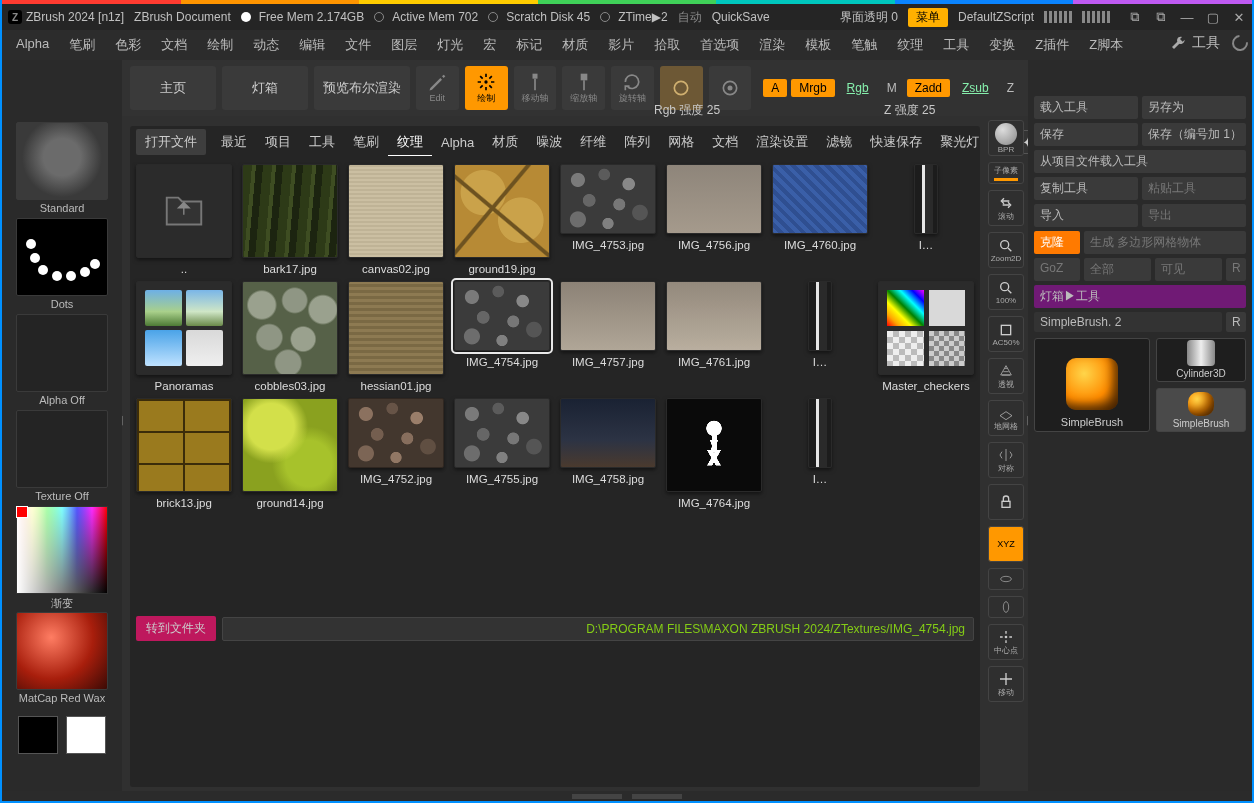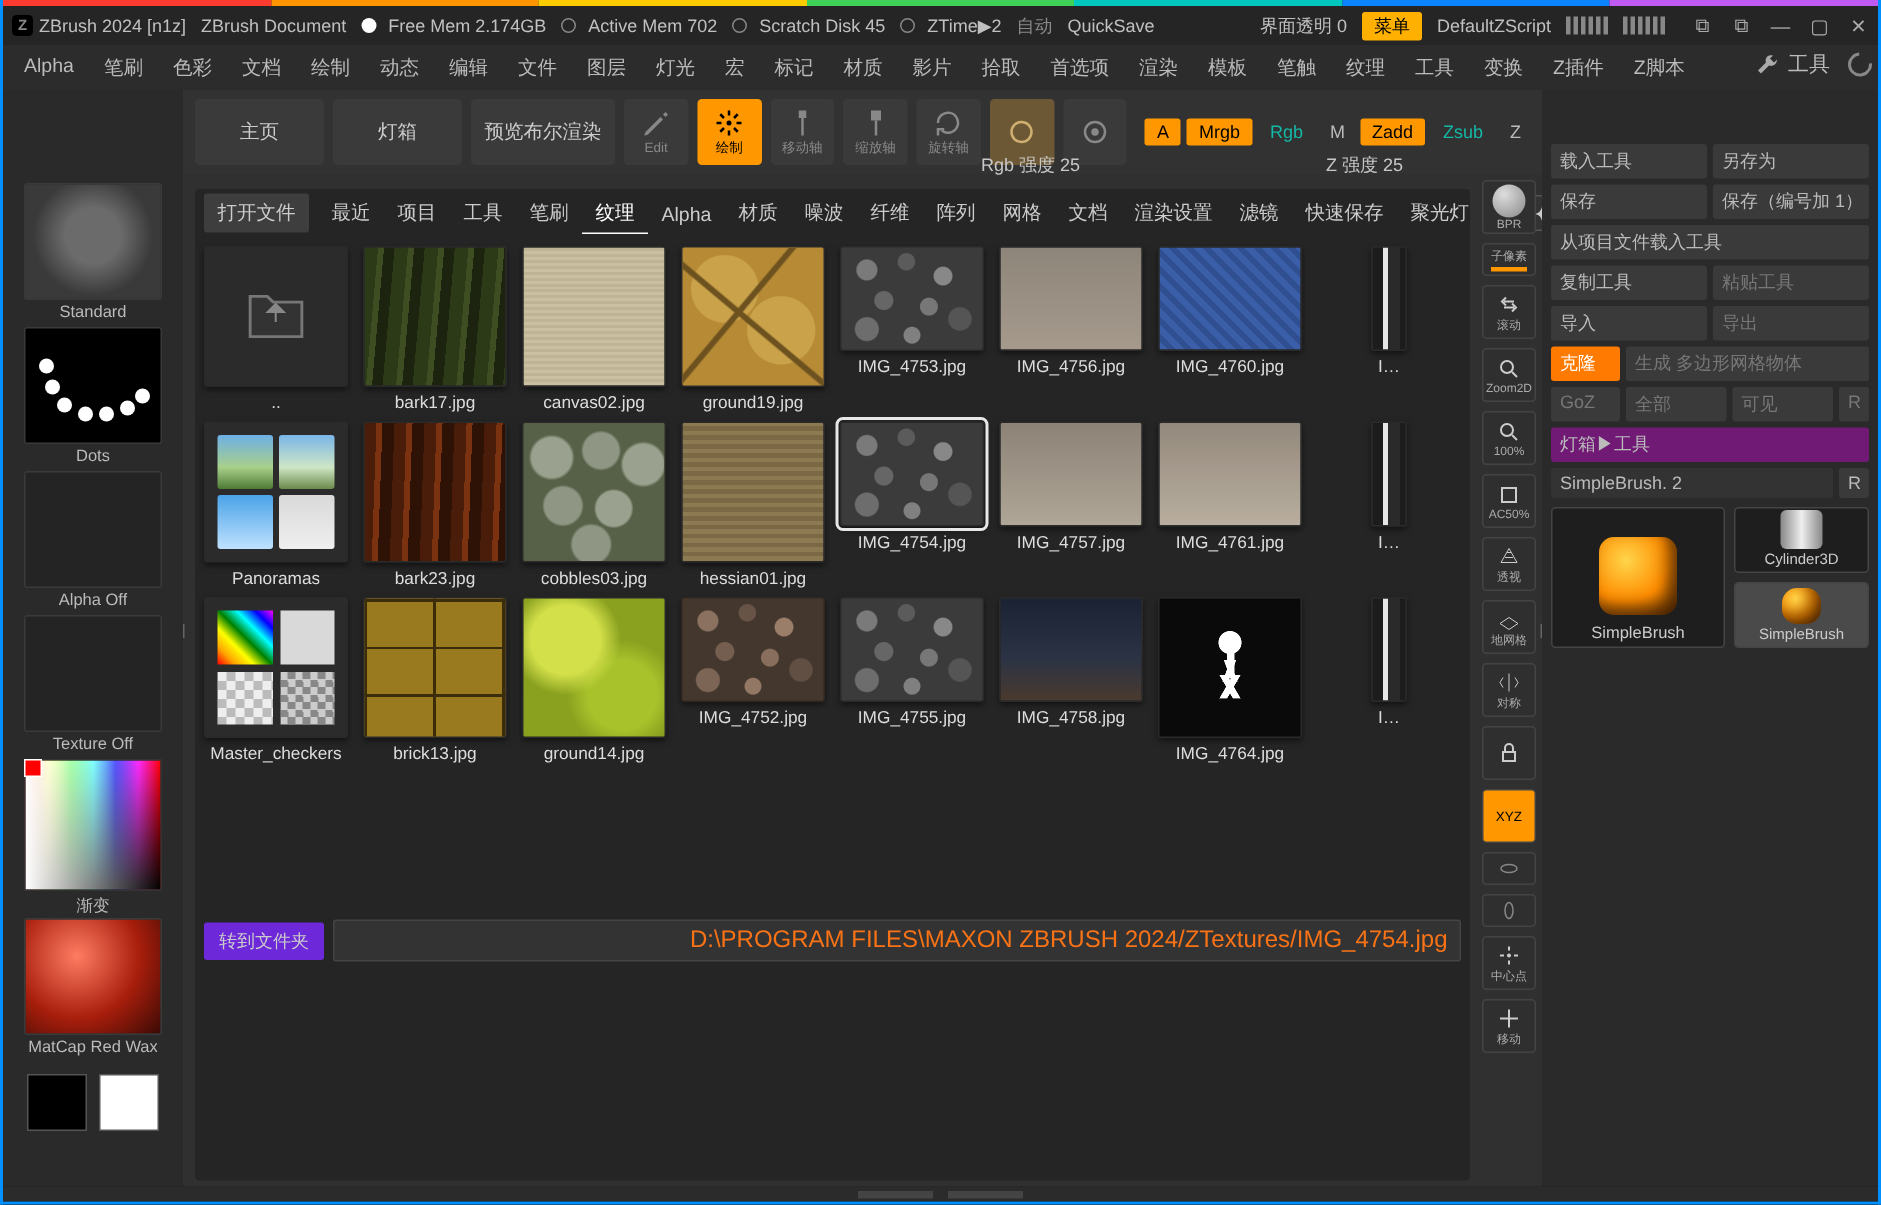--- a/index.html
+++ b/index.html
@@ -50,21 +50,21 @@
   
   #toolrow{height:56px;display:flex;align-items:center;gap:6px;padding:6px 8px;background:#323232;}
   #toolrow .wide{min-width:86px;height:44px;background:#3a3a3a;border-radius:3px;display:flex;align-items:center;justify-content:center;font-size:13px;color:#ccc;}
   #toolrow .sq{width:44px;height:44px;background:#3a3a3a;border-radius:3px;display:flex;flex-direction:column;align-items:center;justify-content:center;color:#888;font-size:9px;}
   #toolrow .sq svg{width:20px;height:20px;fill:#888;}
   #toolrow .sq.active{background:#ff9800;color:#000;}
   #toolrow .sq.active svg{fill:#000;}
   #toolrow .sq.brown{background:#6d5835;}
   #toolrow .mode-chips{display:flex;gap:4px;align-items:center;margin-left:6px;}
   #toolrow .chip{background:#ff9800;color:#000;padding:2px 8px;border-radius:2px;font-size:12px;}
-  #toolrow .chip.gray{background:transparent;color:#14b8a6;}
+  #toolrow .chip.gray{background:transparent;color:#86efac;text-decoration:underline;}
   #toolrow .mlabel{color:#bbb;margin:0 6px;font-size:12px;}
 
   
   #lightbox{position:absolute;left:8px;right:48px;top:66px;bottom:4px;background:rgba(30,30,30,.55);border-radius:3px;display:flex;flex-direction:column;backdrop-filter:blur(2px);text-align:right;}
   #lb-tabs{display:flex;align-items:center;gap:0;padding:4px 6px;height:32px;}
   #lb-tabs .tab{padding:4px 9px;color:#ccc;font-size:13px;white-space:nowrap;}
   #lb-tabs .tab.btn{background:#3e3e3e;border-radius:2px;margin-right:6px;}
   #lb-tabs .tab.active{color:#fff;border-bottom:1px solid #fff;}
   #lb-tabs .navbtn{width:26px;height:24px;background:#333;border:1px solid #555;display:flex;align-items:center;justify-content:center;margin-left:3px;font-size:13px;color:#ccc;}
   #lb-tabs .spacer{flex:1;}
@@ -72,22 +72,22 @@
   #lb-grid{flex:1;overflow:hidden;padding:4px 2px 0 2px;display:flex;flex-direction:column;}
   .gridwrap{display:grid;grid-template-columns:repeat(8,1fr);gap:6px 6px;padding:2px 2px 10px 2px;align-content:start;overflow:hidden;}
   .cell{display:flex;flex-direction:column;align-items:center;}
   .cell .th{width:96px;height:94px;background:#444;border:1px solid #2a2a2a;border-radius:2px;box-shadow:0 2px 4px rgba(0,0,0,.5);}
   .cell.selected .th{outline:2px solid #e8e8e8;outline-offset:1px;}
   .cell .fn{font-size:11.5px;color:#ddd;margin-top:5px;white-space:nowrap;max-width:108px;overflow:hidden;}
   .cell.partial .th{width:24px;}
   .cell.half .th{height:70px;}
 
   #lb-path{display:flex;gap:6px;padding:6px;align-items:center;}
-  #lb-path .goto{background:#6d28d9;padding:4px 10px;border-radius:2px;color:#ccc;font-size:12px;font-family:Liberation Mono, monospace;}
-  #lb-path .path{flex:1;background:#333;border:1px solid #444;padding:4px 8px;color:#f97316;font-size:16px;border-radius:2px;}
+  #lb-path .goto{background:#be185d;padding:4px 10px;border-radius:2px;color:#ccc;font-size:12px;font-family:Liberation Mono, monospace;}
+  #lb-path .path{flex:1;background:#333;border:1px solid #444;padding:4px 8px;color:#84cc16;font-size:12px;border-radius:2px;}
 
   
   #vtoolbar{position:absolute;right:2px;top:60px;width:40px;display:flex;flex-direction:column;gap:6px;align-items:center;}
   #vtoolbar .vt{width:36px;height:36px;background:#2f2f2f;border:1px solid #444;border-radius:3px;display:flex;flex-direction:column;align-items:center;justify-content:center;color:#aaa;font-size:8px;}
   #vtoolbar .vt.active{background:#ff9800;color:#000;}
   #vtoolbar .vt svg{width:16px;height:16px;fill:#ccc;}
   #vtoolbar .vt .dotrow{width:24px;height:3px;background:#ff9800;margin-top:2px;}
 
   
   #right-panel{width:224px;background:#2a2a2a;padding:6px;display:flex;flex-direction:column;gap:4px;overflow:hidden;}
@@ -447,24 +447,20 @@
           <div class="cell t-pano">
               <div class="th">
                 <span></span>
                 <span></span>
                 <span></span>
                 <span></span>
               </div>
               <div class="fn">Panoramas</div>
             </div>
           <div class="cell">
-              <div class="th t-bark23"></div>
-              <div class="fn">bark23.jpg</div>
-            </div>
-          <div class="cell">
               <div class="th t-cobbles"></div>
               <div class="fn">cobbles03.jpg</div>
             </div>
           <div class="cell">
               <div class="th t-hessian"></div>
               <div class="fn">hessian01.jpg</div>
             </div>
           <div class="cell half selected">
               <div class="th t-pebbles"></div>
               <div class="fn">IMG_4754.jpg</div>

